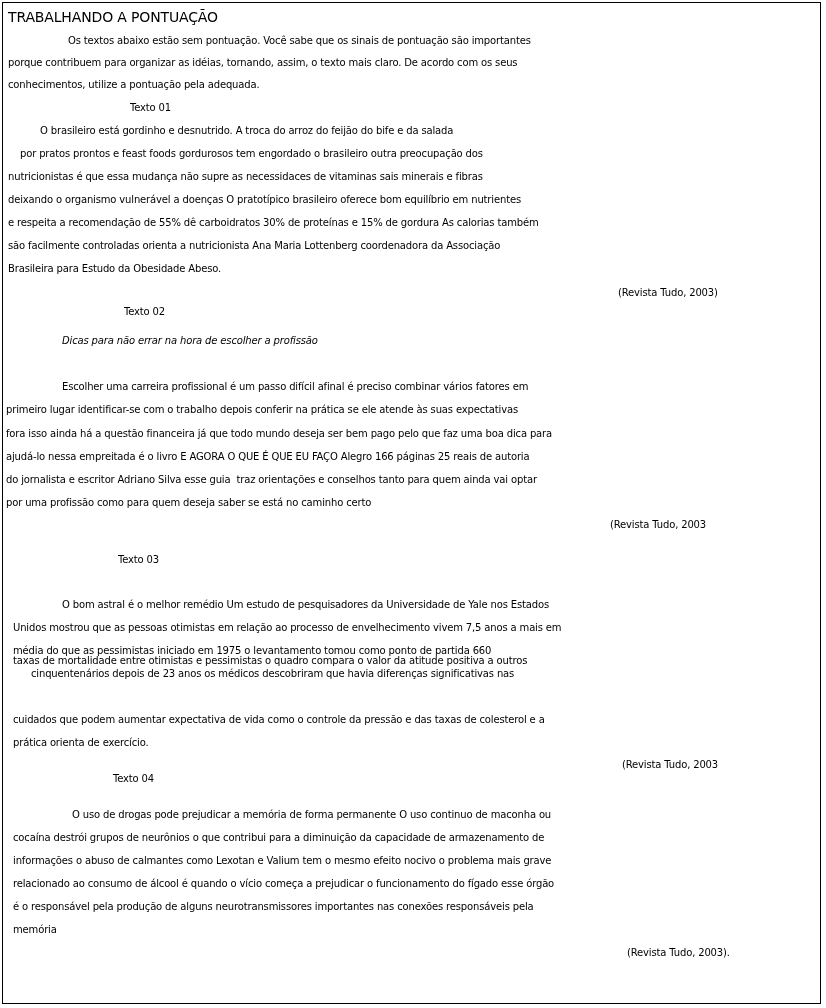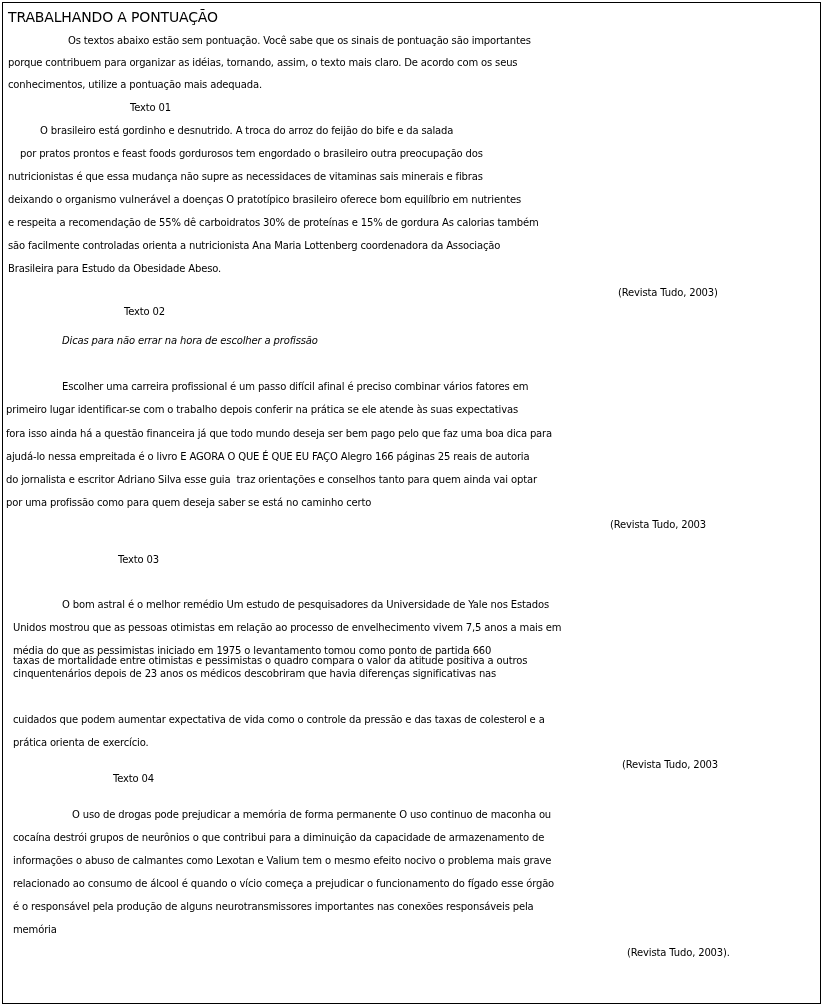--- a/index.html
+++ b/index.html
@@ -34,21 +34,21 @@
     .title { font-size: 14px; }
   </style>
 </head>
 <body>
 
 <div class="frame"></div>
 
 <div class="line title" style="left:8px; top:6px;text-align:center;">TRABALHANDO A PONTUAÇÃO</div>
 <div class="line" style="left:68px; top:30px;">Os textos abaixo estão sem pontuação. Você sabe que os sinais de pontuação são importantes</div>
 <div class="line" style="left:8px; top:52px;">porque contribuem para organizar as idéias, tornando, assim, o texto mais claro. De acordo com os seus</div>
-<div class="line" style="left:8px; top:74px;">conhecimentos, utilize a pontuação mais adequada.</div>
+<div class="line" style="left:8px; top:74px;">conhecimentos, utilize a pontuação pela adequada.</div>
 
 <div class="line" style="left:130px; top:97px;">Texto 01</div>
 <div class="line" style="left:40px; top:120px;">O brasileiro está gordinho e desnutrido. A troca do arroz do feijão do bife e da salada</div>
 <div class="line" style="left:20px; top:143px;">por pratos prontos e feast foods gordurosos tem engordado o brasileiro outra preocupação dos</div>
 <div class="line" style="left:8px; top:166px;">nutricionistas é que essa mudança não supre as necessidaces de vitaminas sais minerais e fibras</div>
 <div class="line" style="left:8px; top:189px;">deixando o organismo vulnerável a doenças O pratotípico brasileiro oferece bom equilíbrio em nutrientes</div>
 <div class="line" style="left:8px; top:212px;">e respeita a recomendação de 55% dê carboidratos 30% de proteínas e 15% de gordura As calorias também</div>
 <div class="line" style="left:8px; top:235px;">são facilmente controladas orienta a nutricionista Ana Maria Lottenberg coordenadora da Associação</div>
 <div class="line" style="left:8px; top:258px;">Brasileira para Estudo da Obesidade Abeso.</div>
 <div class="line" style="left:618px; top:282px;">(Revista Tudo, 2003)</div>
@@ -60,21 +60,21 @@
 <div class="line" style="left:6px; top:423px;">fora isso ainda há a questão financeira já que todo mundo deseja ser bem pago pelo que faz uma boa dica para</div>
 <div class="line" style="left:6px; top:446px;">ajudá-lo nessa empreitada é o livro E AGORA O QUE É QUE EU FAÇO Alegro 166 páginas 25 reais de autoria</div>
 <div class="line" style="left:6px; top:469px;">do jornalista e escritor Adriano Silva esse guia  traz orientações e conselhos tanto para quem ainda vai optar</div>
 <div class="line" style="left:6px; top:492px;">por uma profissão como para quem deseja saber se está no caminho certo</div>
 <div class="line" style="left:610px; top:514px;">(Revista Tudo, 2003</div>
 
 <div class="line" style="left:118px; top:549px;text-align:right;">Texto 03</div>
 <div class="line" style="left:62px; top:594px;">O bom astral é o melhor remédio Um estudo de pesquisadores da Universidade de Yale nos Estados</div>
 <div class="line" style="left:13px; top:617px;">Unidos mostrou que as pessoas otimistas em relação ao processo de envelhecimento vivem 7,5 anos a mais em</div>
 <div class="line" style="left:13px; top:640px;">média do que as pessimistas iniciado em 1975 o levantamento tomou como ponto de partida 660</div>
-<div class="line" style="left:13px; top:663px;">cinquentenários depois de 23 anos os médicos descobriram que havia diferenças significativas nas</div>
+<div class="line" style="left:31px; top:663px;">cinquentenários depois de 23 anos os médicos descobriram que havia diferenças significativas nas</div>
 <div class="line" style="left:13px; top:650px;">taxas de mortalidade entre otimistas e pessimistas o quadro compara o valor da atitude positiva a outros</div>
 <div class="line" style="left:13px; top:709px;">cuidados que podem aumentar expectativa de vida como o controle da pressão e das taxas de colesterol e a</div>
 <div class="line" style="left:13px; top:732px;">prática orienta de exercício.</div>
 <div class="line" style="left:622px; top:754px;">(Revista Tudo, 2003</div>
 
 <div class="line" style="left:113px; top:768px;">Texto 04</div>
 <div class="line" style="left:72px; top:804px;">O uso de drogas pode prejudicar a memória de forma permanente O uso continuo de maconha ou</div>
 <div class="line" style="left:13px; top:827px;">cocaína destrói grupos de neurônios o que contribui para a diminuição da capacidade de armazenamento de</div>
 <div class="line" style="left:13px; top:850px;">informações o abuso de calmantes como Lexotan e Valium tem o mesmo efeito nocivo o problema mais grave</div>
 <div class="line" style="left:13px; top:873px;">relacionado ao consumo de álcool é quando o vício começa a prejudicar o funcionamento do fígado esse órgão</div>

